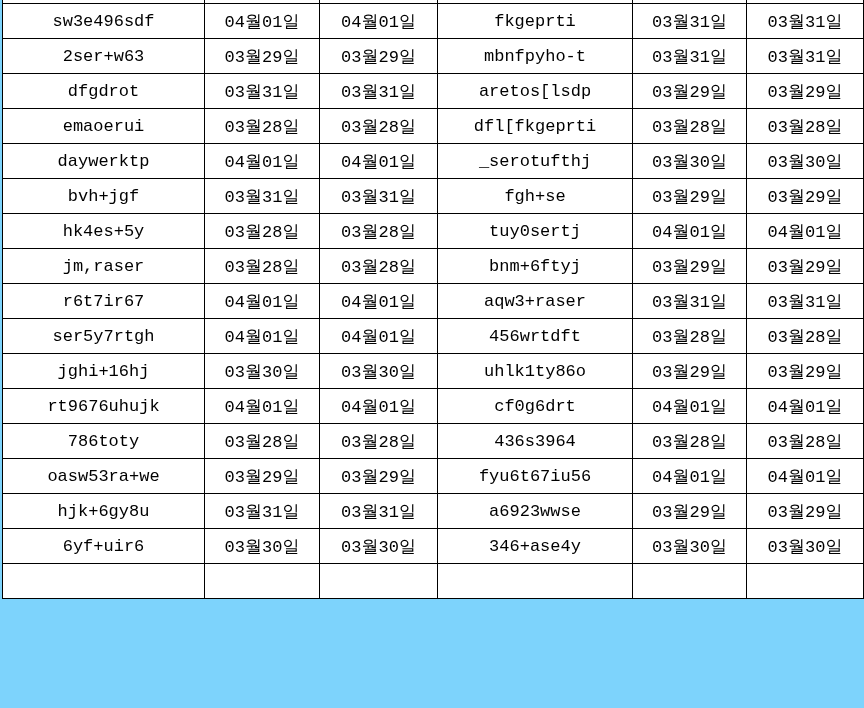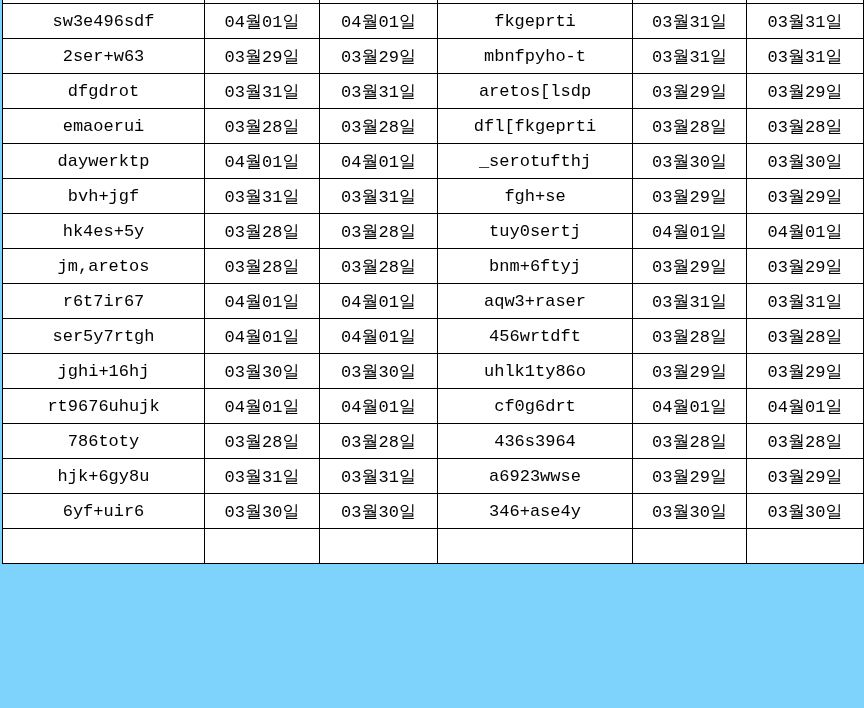--- a/index.html
+++ b/index.html
@@ -111,21 +111,21 @@
         </tr>
         <tr>
           <td>hk4es+5y</td>
           <td>03월28일</td>
           <td>03월28일</td>
           <td>tuy0sertj</td>
           <td>04월01일</td>
           <td>04월01일</td>
         </tr>
         <tr>
-          <td>jm,aretos</td>
+          <td>jm,raser</td>
           <td>03월28일</td>
           <td>03월28일</td>
           <td>bnm+6ftyj</td>
           <td>03월29일</td>
           <td>03월29일</td>
         </tr>
         <tr>
           <td>r6t7ir67</td>
           <td>04월01일</td>
           <td>04월01일</td>
@@ -157,20 +157,28 @@
           <td>04월01일</td>
           <td>04월01일</td>
         </tr>
         <tr>
           <td>786toty</td>
           <td>03월28일</td>
           <td>03월28일</td>
           <td>436s3964</td>
           <td>03월28일</td>
           <td>03월28일</td>
+        </tr>
+        <tr>
+          <td>oasw53ra+we</td>
+          <td>03월29일</td>
+          <td>03월29일</td>
+          <td>fyu6t67iu56</td>
+          <td>04월01일</td>
+          <td>04월01일</td>
         </tr>
         <tr>
           <td>hjk+6gy8u</td>
           <td>03월31일</td>
           <td>03월31일</td>
           <td>a6923wwse</td>
           <td>03월29일</td>
           <td>03월29일</td>
         </tr>
         <tr>

